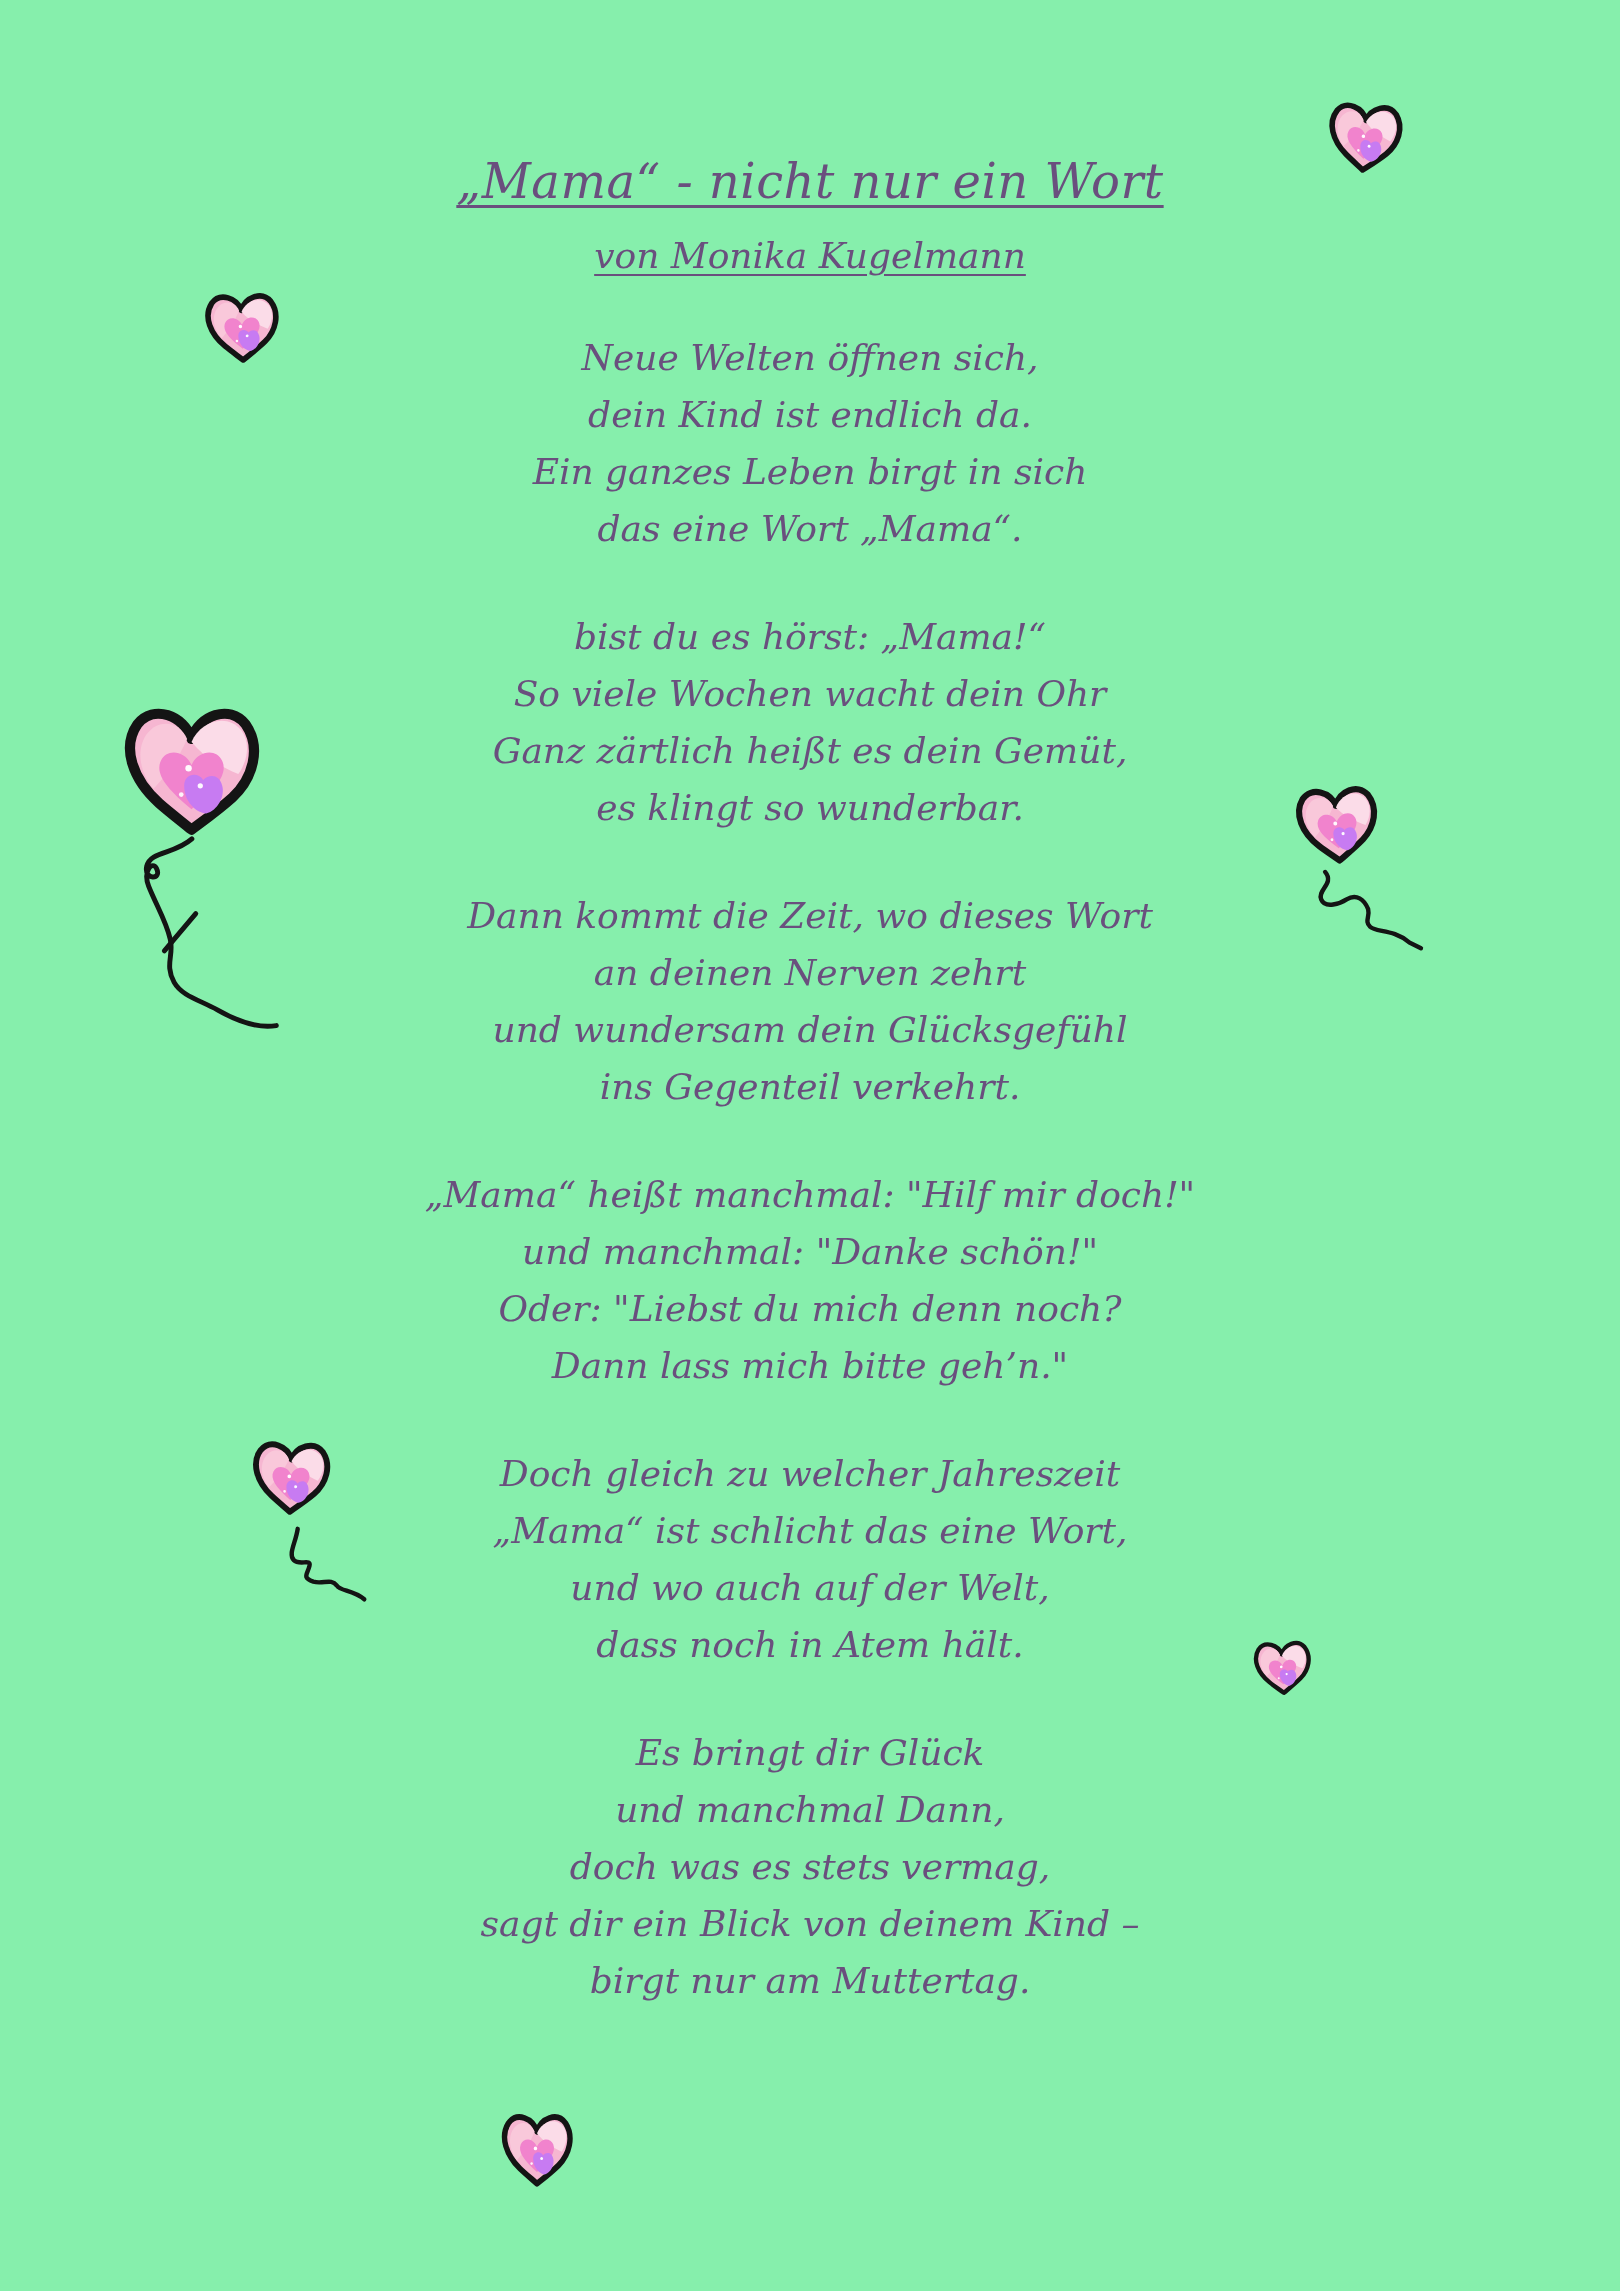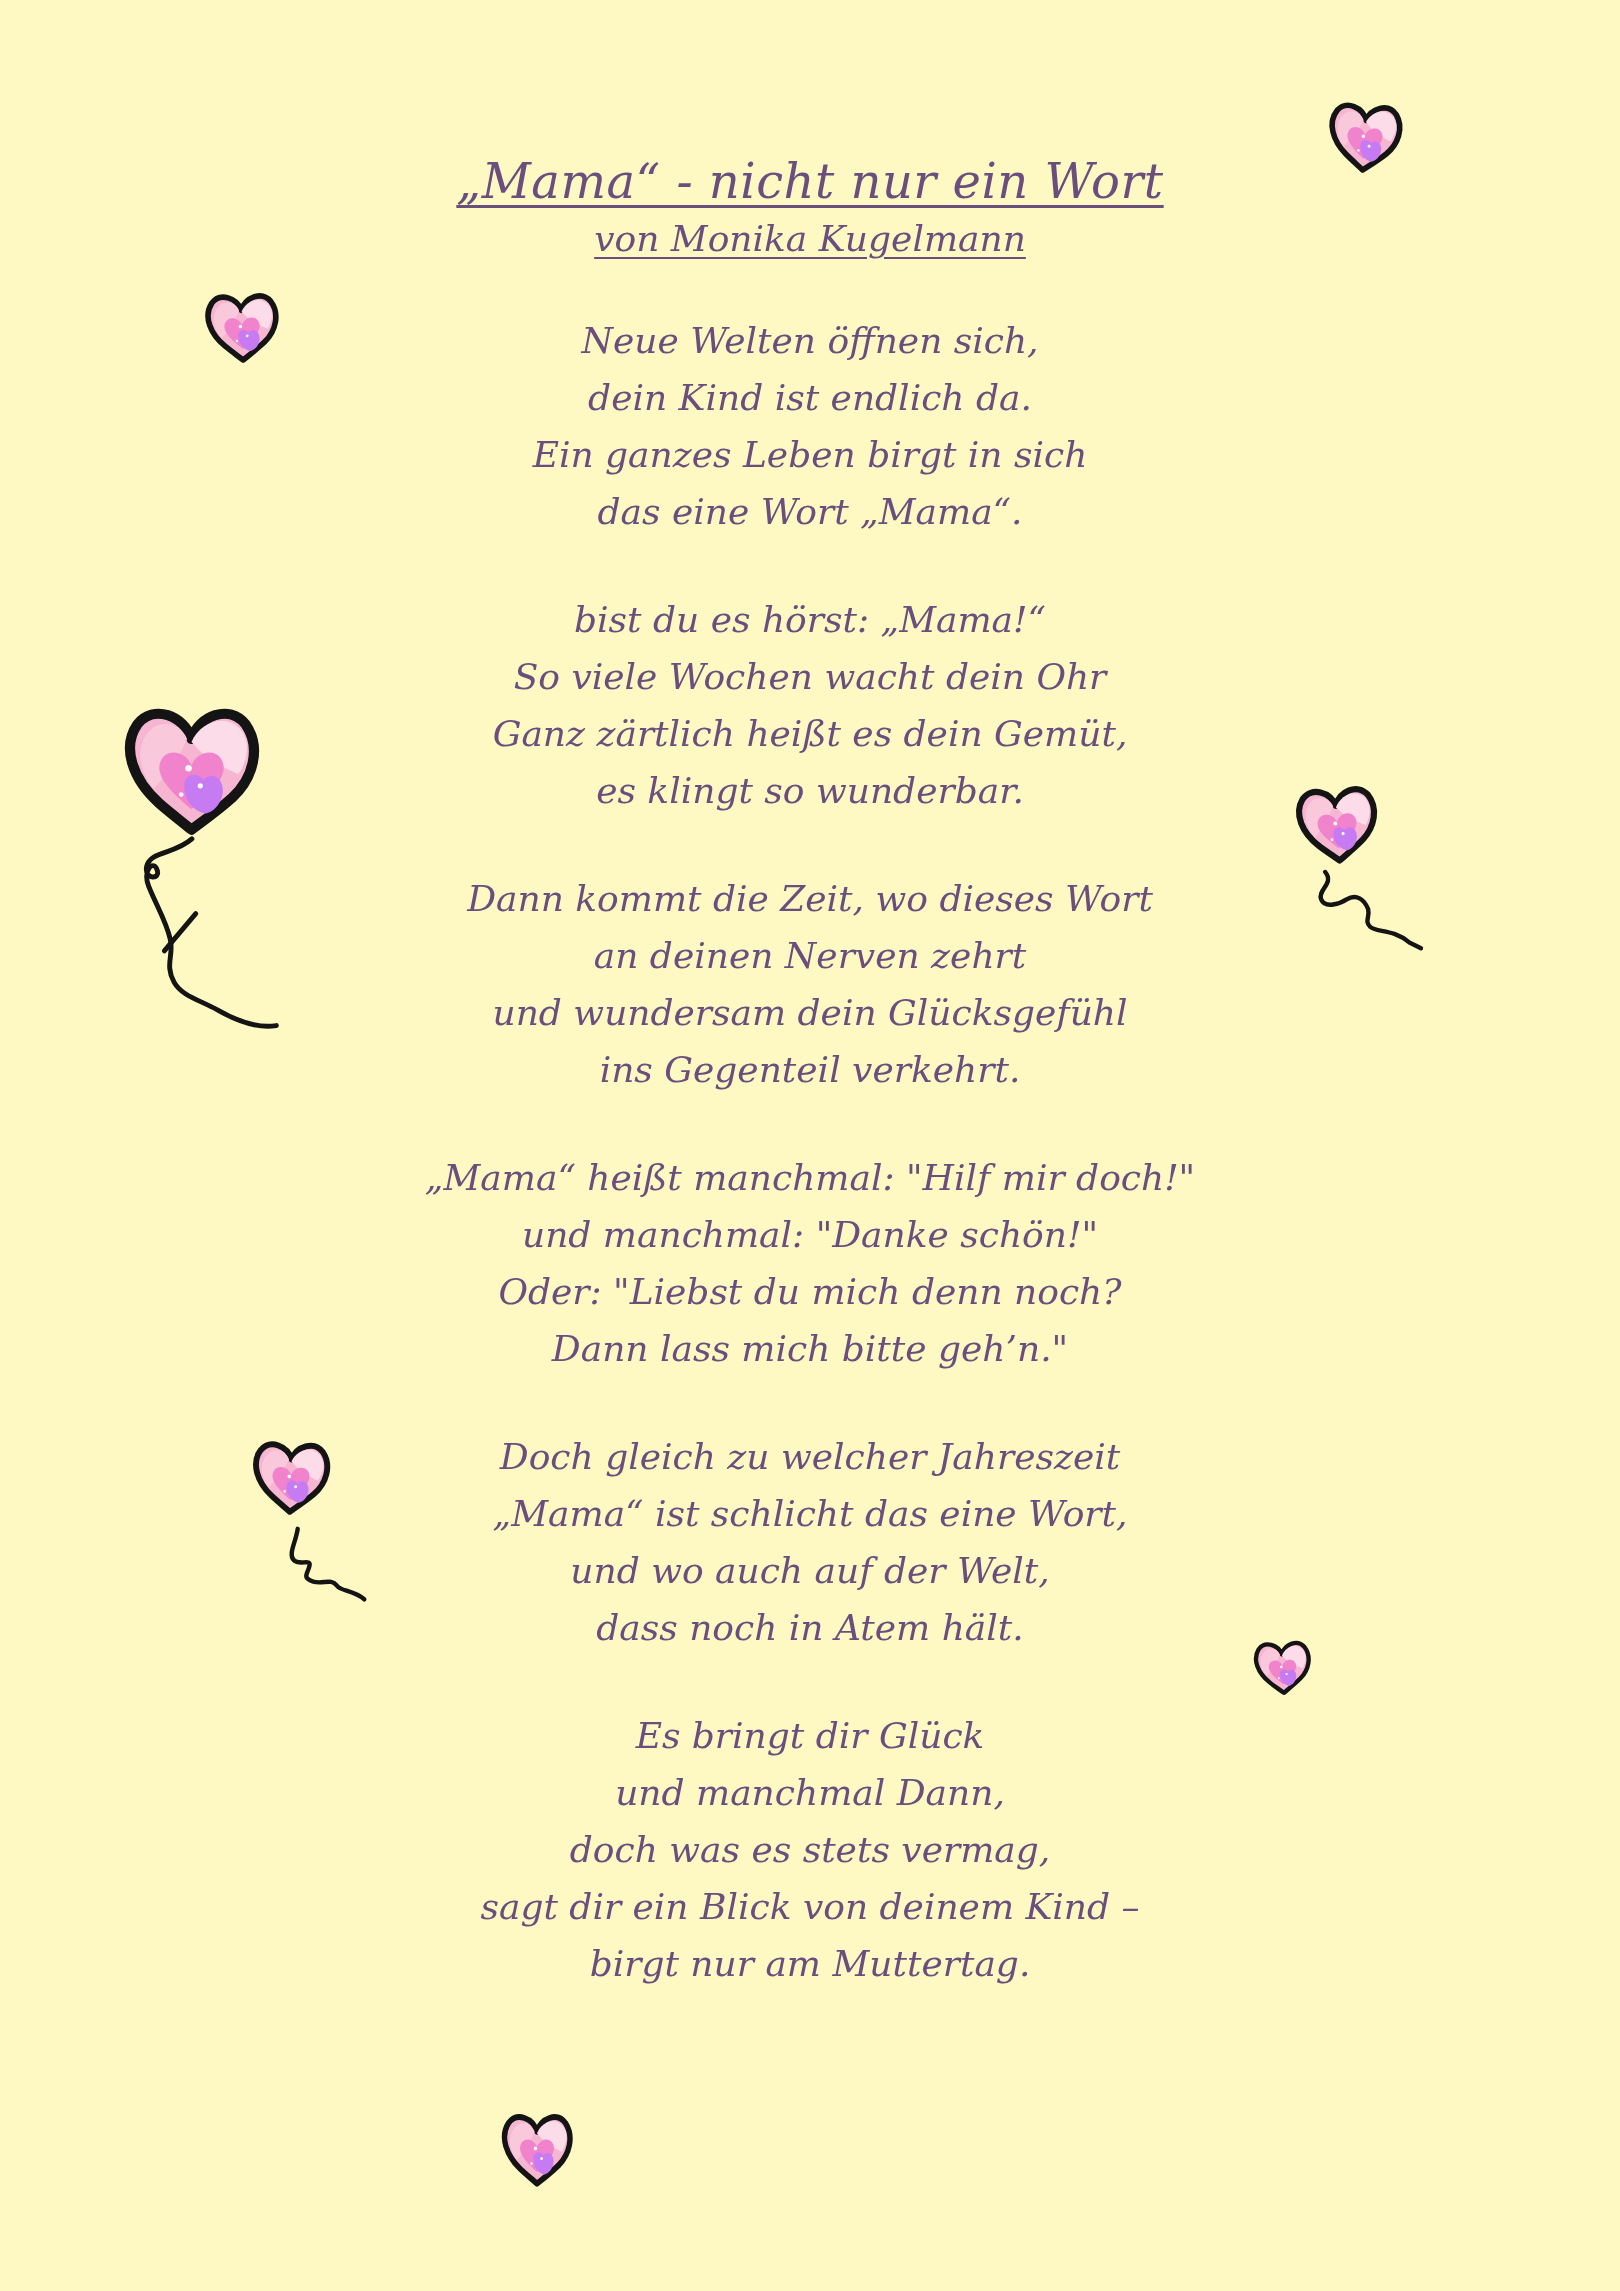--- a/index.html
+++ b/index.html
@@ -1,19 +1,19 @@
 <!DOCTYPE html>
 <html lang="de"><head>
 <meta charset="utf-8">
 <style>
   html,body{margin:0;padding:0;background:#ffffff;}
   .page{
     position:relative;
     width:1620px;height:2292px;
-    background:#fef9c3;
+    background:#86efac;
     overflow:hidden;
     font-family:"DejaVu Serif", serif;
     font-style:italic;
     color:#6a4f7e;
   }
   .content{
     position:absolute;top:0;left:0;width:100%;
     text-align:center;
     padding-top:153px;
   }
@@ -22,21 +22,21 @@
     font-weight:normal;
     margin:0;
     letter-spacing:0.5px;
     text-decoration:underline;
     text-decoration-thickness:2.9px;
     text-underline-offset:6.9px;
   }
   .subtitle{
     font-size:36px;
     font-weight:normal;
-    margin:9px 0 0 0;
+    margin:26px 0 0 0;
     text-decoration:underline;
     text-decoration-thickness:2px;
     text-underline-offset:5.9px;
   }
   .poem{margin-top:53px;font-size:36px;}
   .stanza{margin:12px 0 51px 0;}
   .line{line-height:57px;white-space:nowrap;}
   .heart{position:absolute;}
   .string{position:absolute;}
   svg{display:block;overflow:visible;}

